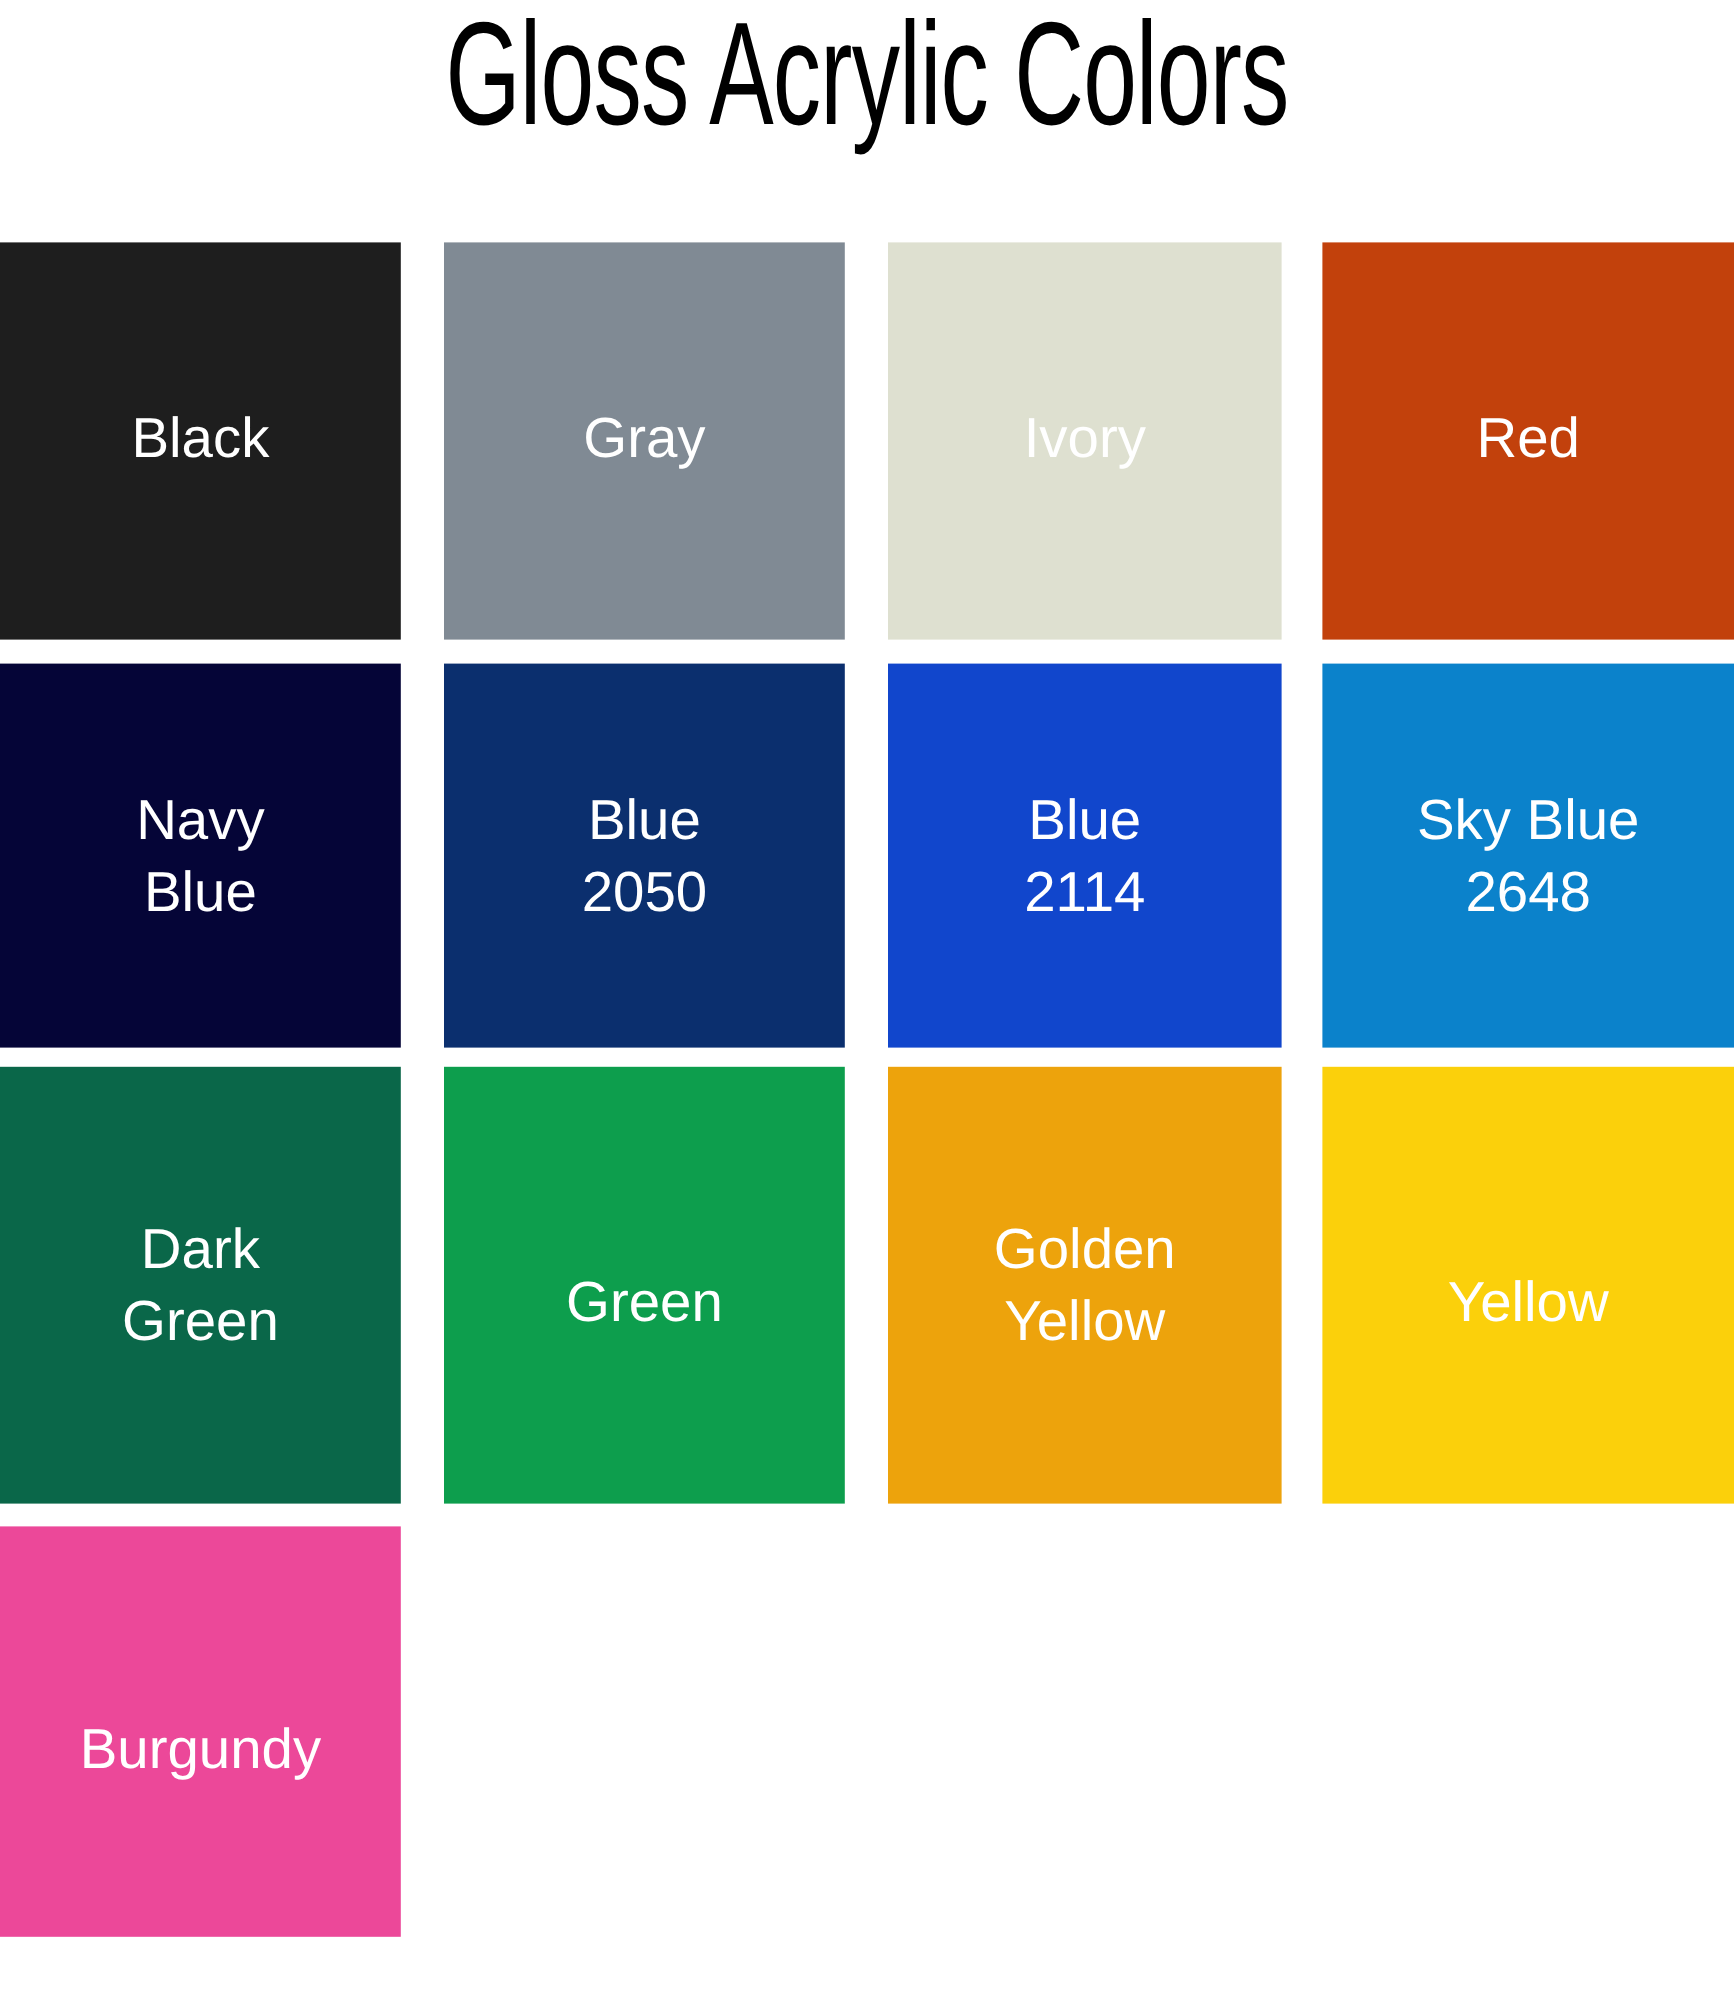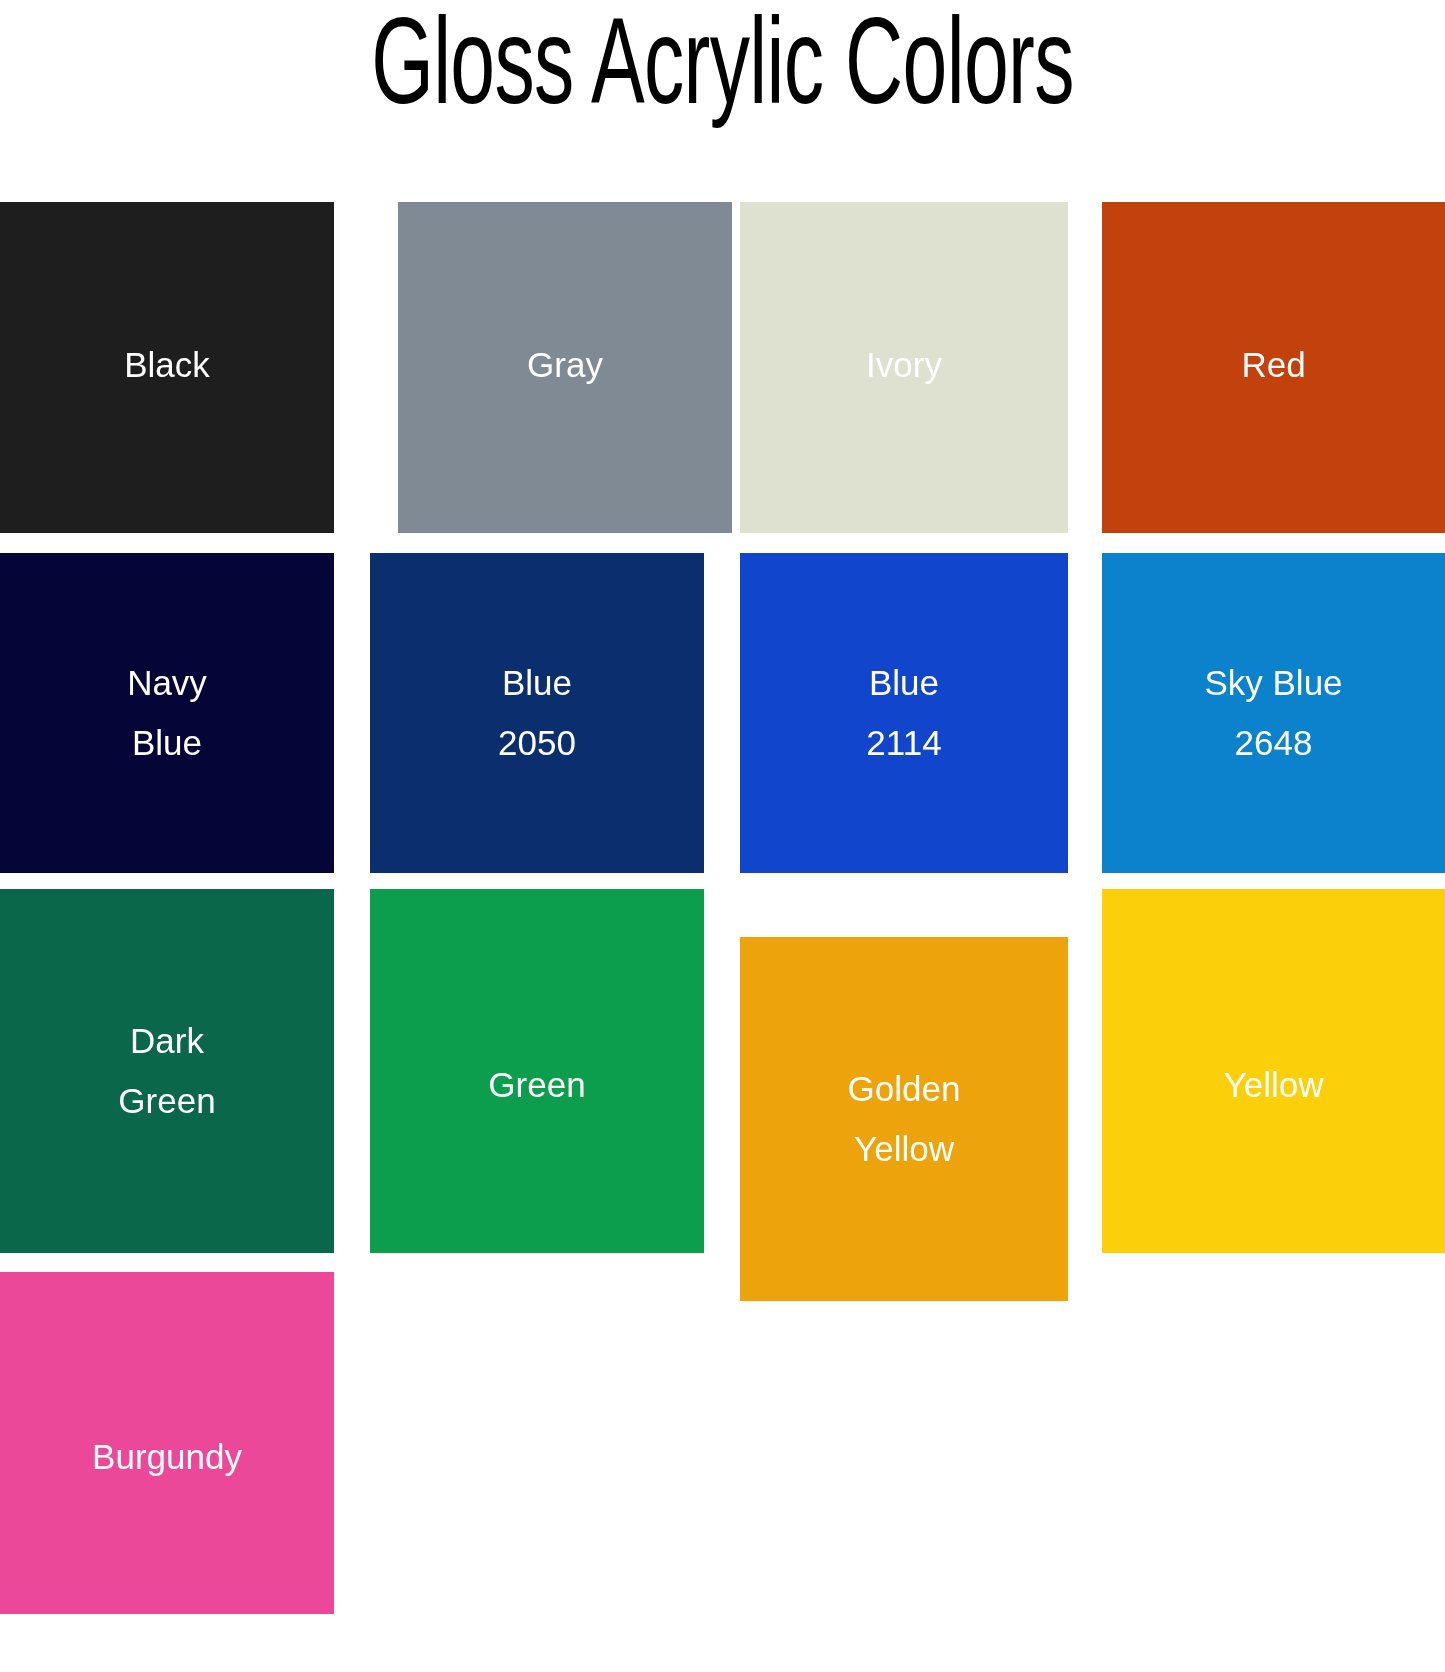--- a/index.html
+++ b/index.html
@@ -52,21 +52,21 @@
     position: absolute;
     display: flex;
     align-items: center;
     justify-content: center;
     box-sizing: border-box;
     overflow: hidden;
   }
 
   .swatch-label {
     font-family: "Liberation Sans", sans-serif;
-    font-size: 35px;
+    font-size: 47px;
     line-height: 60px;
     font-weight: 400;
     color: #ffffff;
     text-align: center;
     white-space: pre-line;
     padding: 0 6px;
     user-select: none;
   }
 
   
@@ -79,21 +79,21 @@
 <body>
 
 <div class="page">
 
   <div class="title">Gloss Acrylic Colors</div>
 
   <div class="grid">
       <div class="swatch" style="left: 0px; top: 0px; width: 334px; height: 331px; background: rgb(30, 30, 30);">
         <div class="swatch-label lbl-shift-up">Black</div>
       </div>
-      <div class="swatch" style="left: 370px; top: 0px; width: 334px; height: 331px; background: rgb(128, 138, 148); margin-left: 28px;">
+      <div class="swatch" style="left: 370px; top: 0px; width: 334px; height: 331px; background: rgb(128, 138, 148);">
         <div class="swatch-label lbl-shift-up">Gray</div>
       </div>
       <div class="swatch" style="left: 740px; top: 0px; width: 328px; height: 331px; background: rgb(222, 224, 208);">
         <div class="swatch-label lbl-shift-up">Ivory</div>
       </div>
       <div class="swatch" style="left: 1102px; top: 0px; width: 343px; height: 331px; background: #c2410c;">
         <div class="swatch-label lbl-shift-up">Red</div>
       </div>
       <div class="swatch" style="left: 0px; top: 351px; width: 334px; height: 320px; background: rgb(5, 5, 55);">
         <div class="swatch-label">Navy
@@ -111,21 +111,21 @@
         <div class="swatch-label">Sky Blue
 2648</div>
       </div>
       <div class="swatch" style="left: 0px; top: 687px; width: 334px; height: 364px; background: rgb(10, 103, 73);">
         <div class="swatch-label">Dark
 Green</div>
       </div>
       <div class="swatch" style="left: 370px; top: 687px; width: 334px; height: 364px; background: rgb(13, 158, 77);">
         <div class="swatch-label lbl-shift-down">Green</div>
       </div>
-      <div class="swatch" style="left: 740px; top: 687px; width: 328px; height: 364px; background: rgb(237, 163, 12); margin-top: 48px;">
+      <div class="swatch" style="left: 740px; top: 687px; width: 328px; height: 364px; background: rgb(237, 163, 12);">
         <div class="swatch-label">Golden
 Yellow</div>
       </div>
       <div class="swatch" style="left: 1102px; top: 687px; width: 343px; height: 364px; background: rgb(251, 208, 11);">
         <div class="swatch-label lbl-shift-down">Yellow</div>
       </div>
       <div class="swatch" style="left: 0px; top: 1070px; width: 334px; height: 342px; background: #ec4899;">
         <div class="swatch-label lbl-shift-down">Burgundy</div>
       </div>
     </div>

